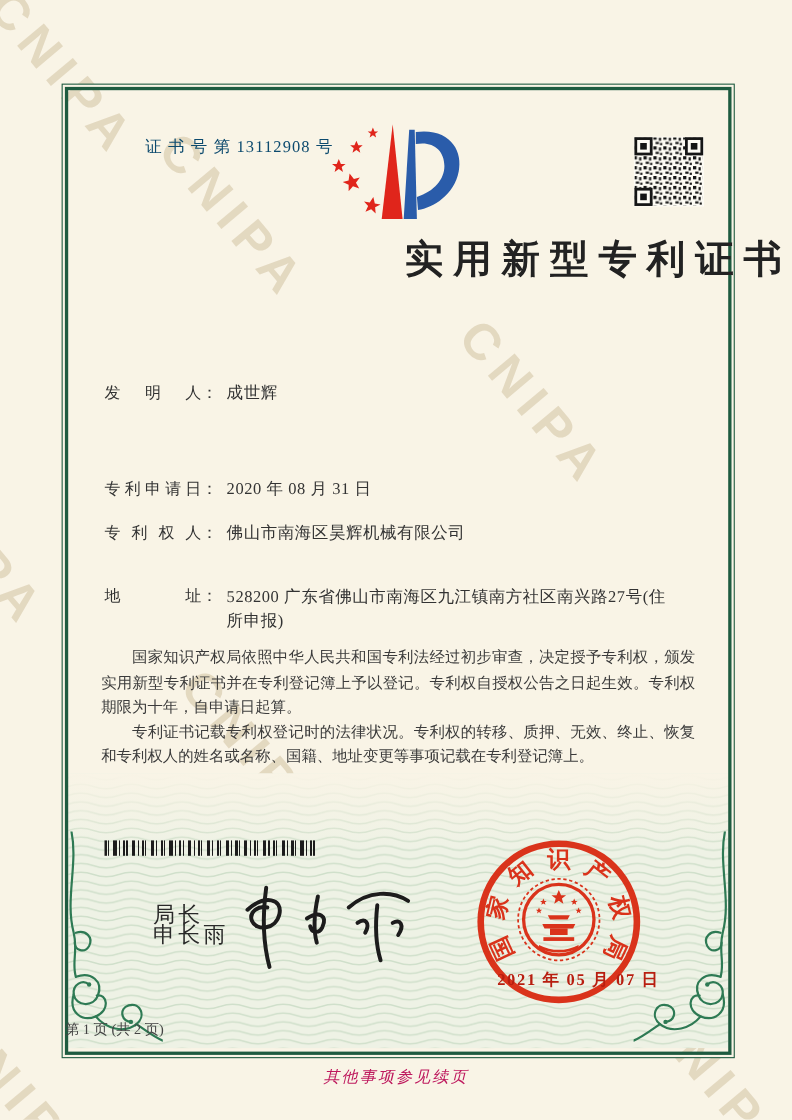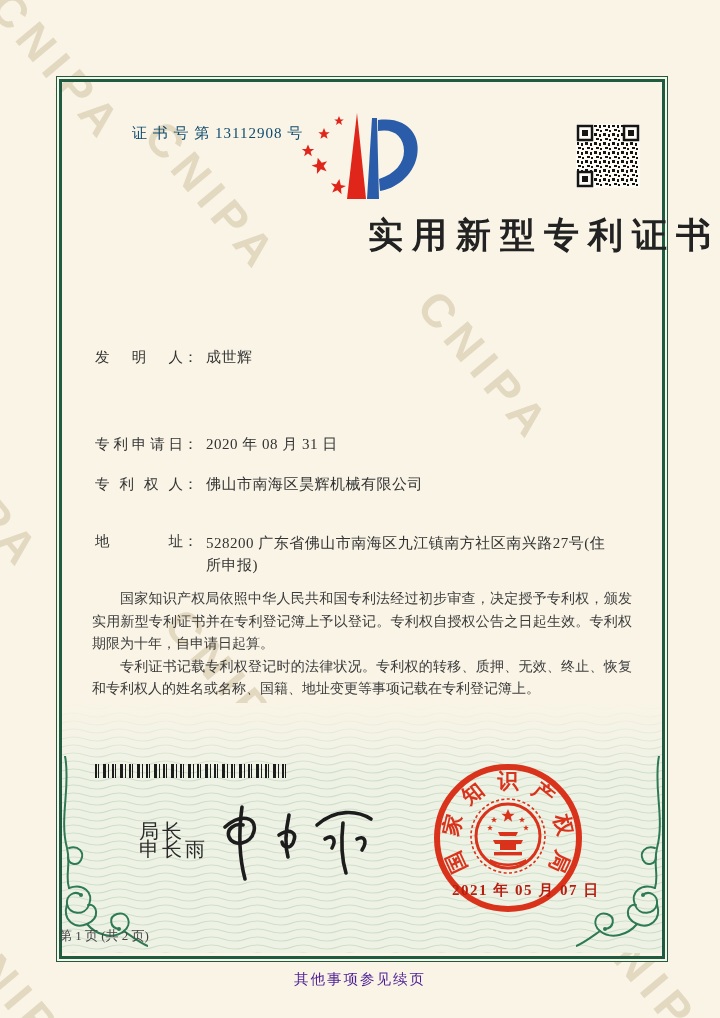--- a/index.html
+++ b/index.html
@@ -49,21 +49,21 @@
   .signer.t{left:96px;top:818px;}
   .signer.n{left:96px;top:836px;}
   .sig{left:205px;top:795px;mix-blend-mode:multiply;}
 
   .seal{left:430px;top:760px;mix-blend-mode:multiply;opacity:.96;}
   .seal-date{left:452px;top:881px;font-size:15px;font-weight:bold;color:#b81e10;
              letter-spacing:1.5px;white-space:nowrap;}
 
   .pageinfo{left:59px;width:606px;top:927px;text-align:left;font-size:13px;color:#444;}
   .contnote{left:0;right:0;top:970px;text-align:center;font-size:14.5px;
-            letter-spacing:2px;color:#4c1d95;}
+            letter-spacing:2px;color:#be185d;font-style:italic;}
 </style>
 </head>
 <body>
 
 <div class="page">
 
   <span class="wm" style="left:20px;top:-20px">CNIPA</span>
   <span class="wm" style="left:175px;top:110px">CNIPA</span>
   <span class="wm" style="left:-62px;top:408px">CNIPA</span>
   <span class="wm" style="left:448px;top:280px">CNIPA</span>

